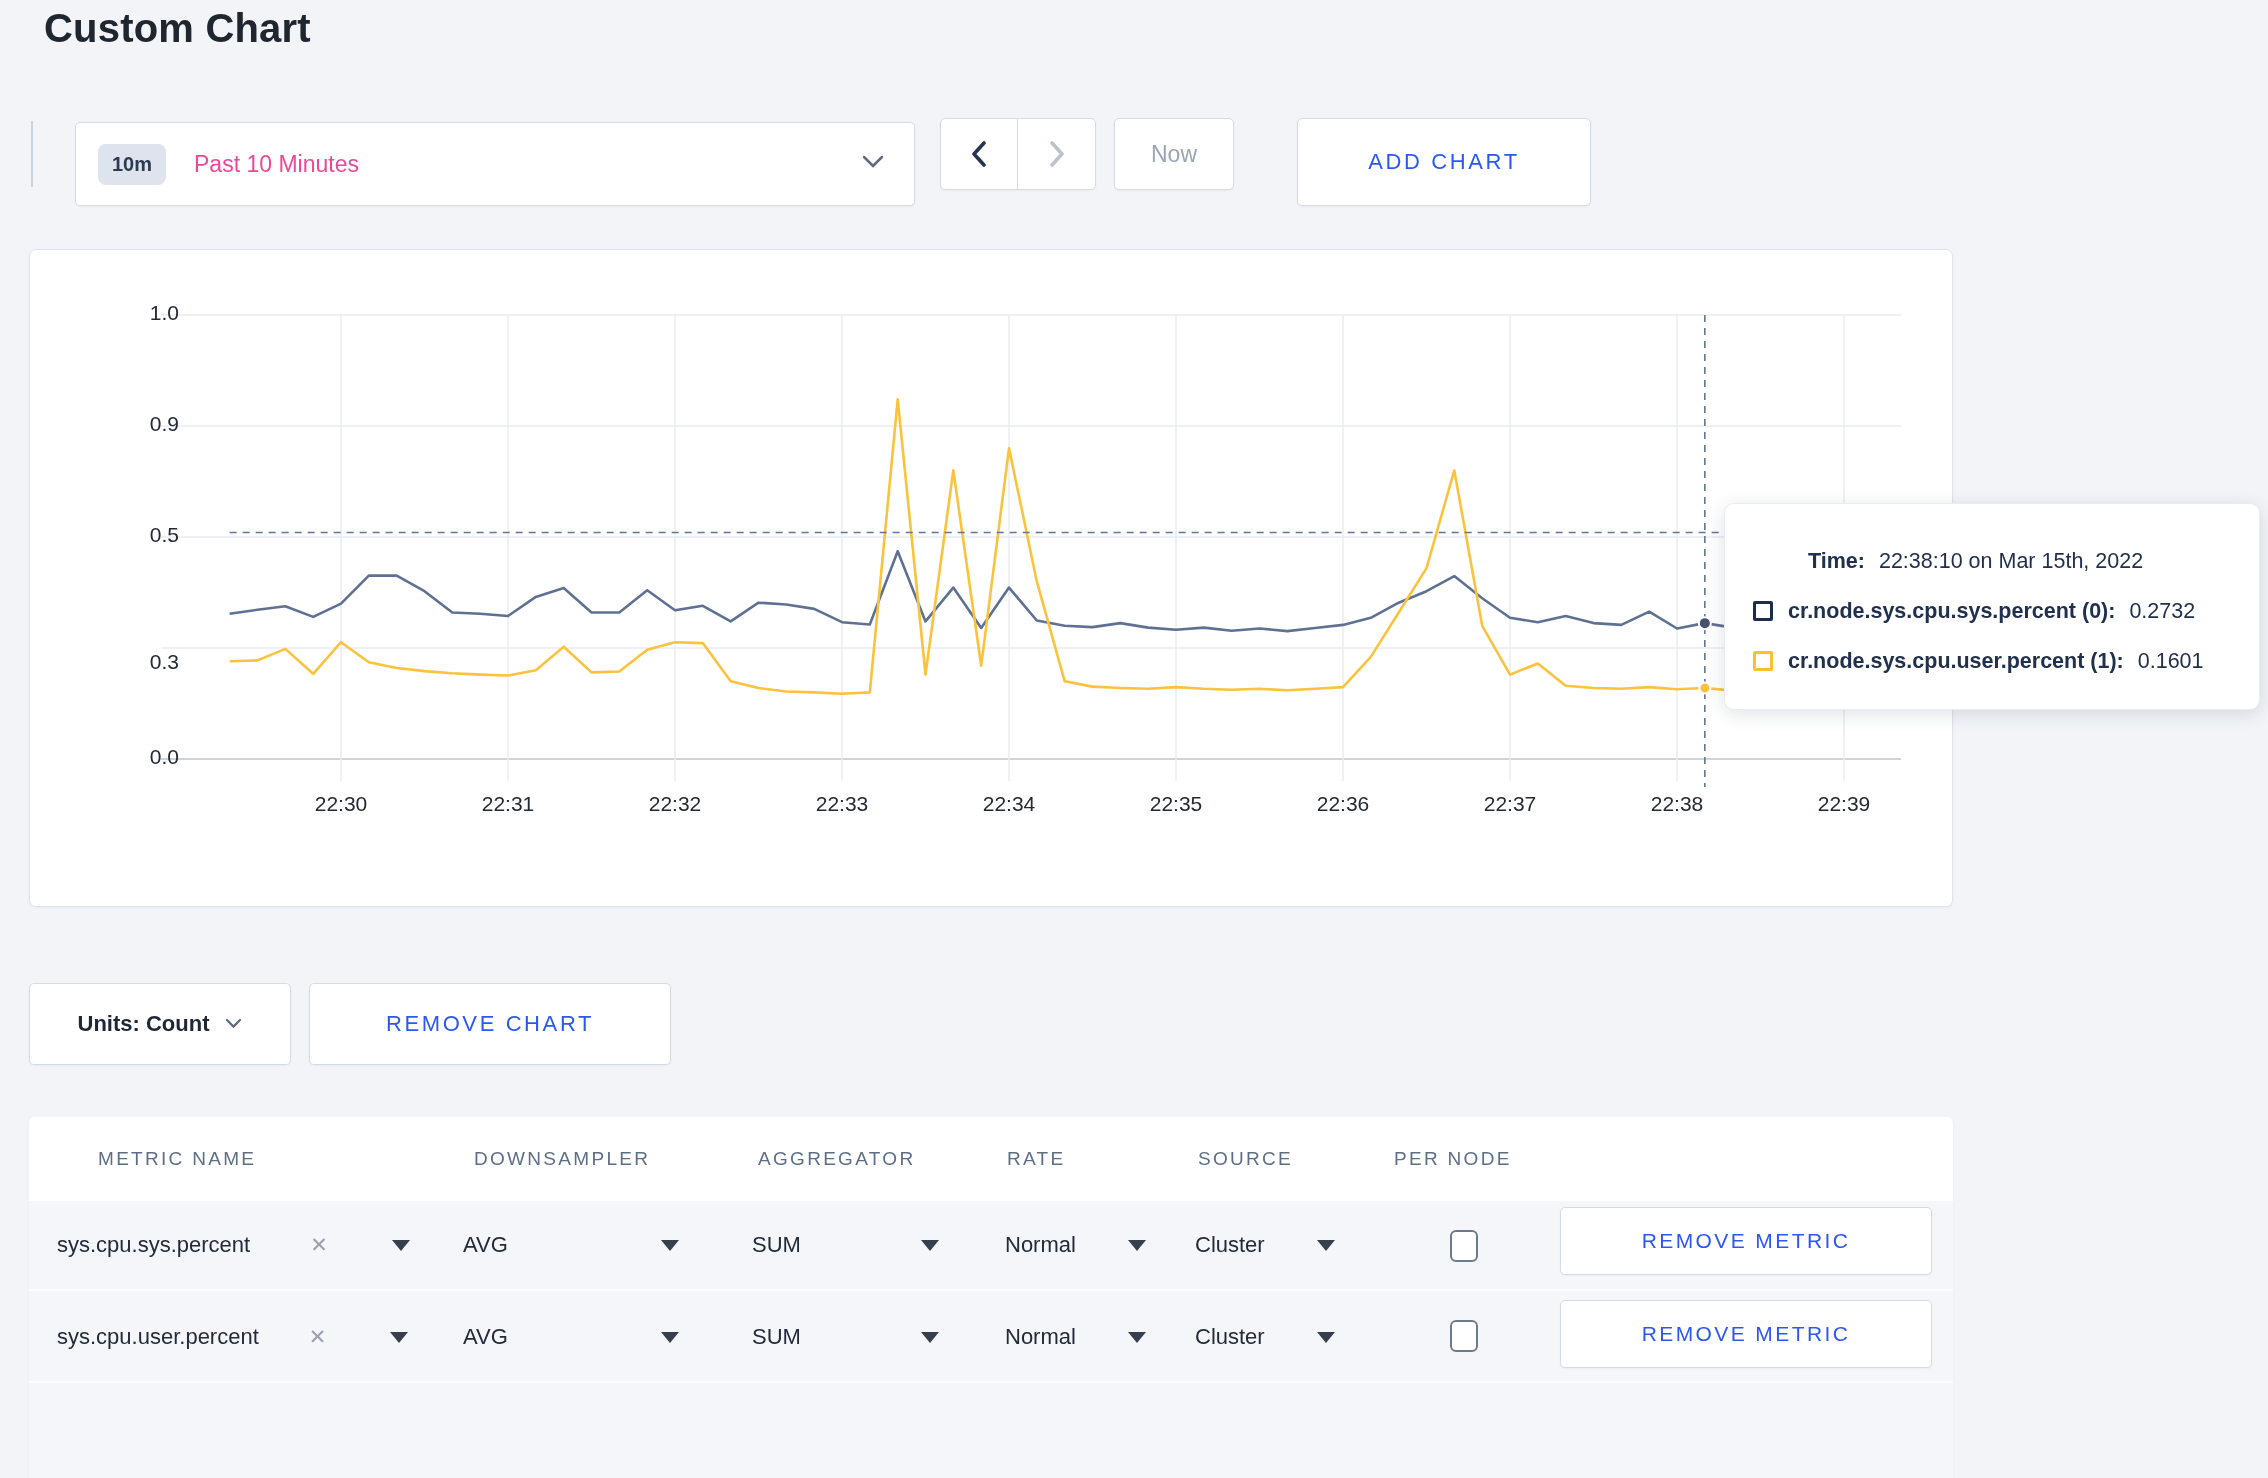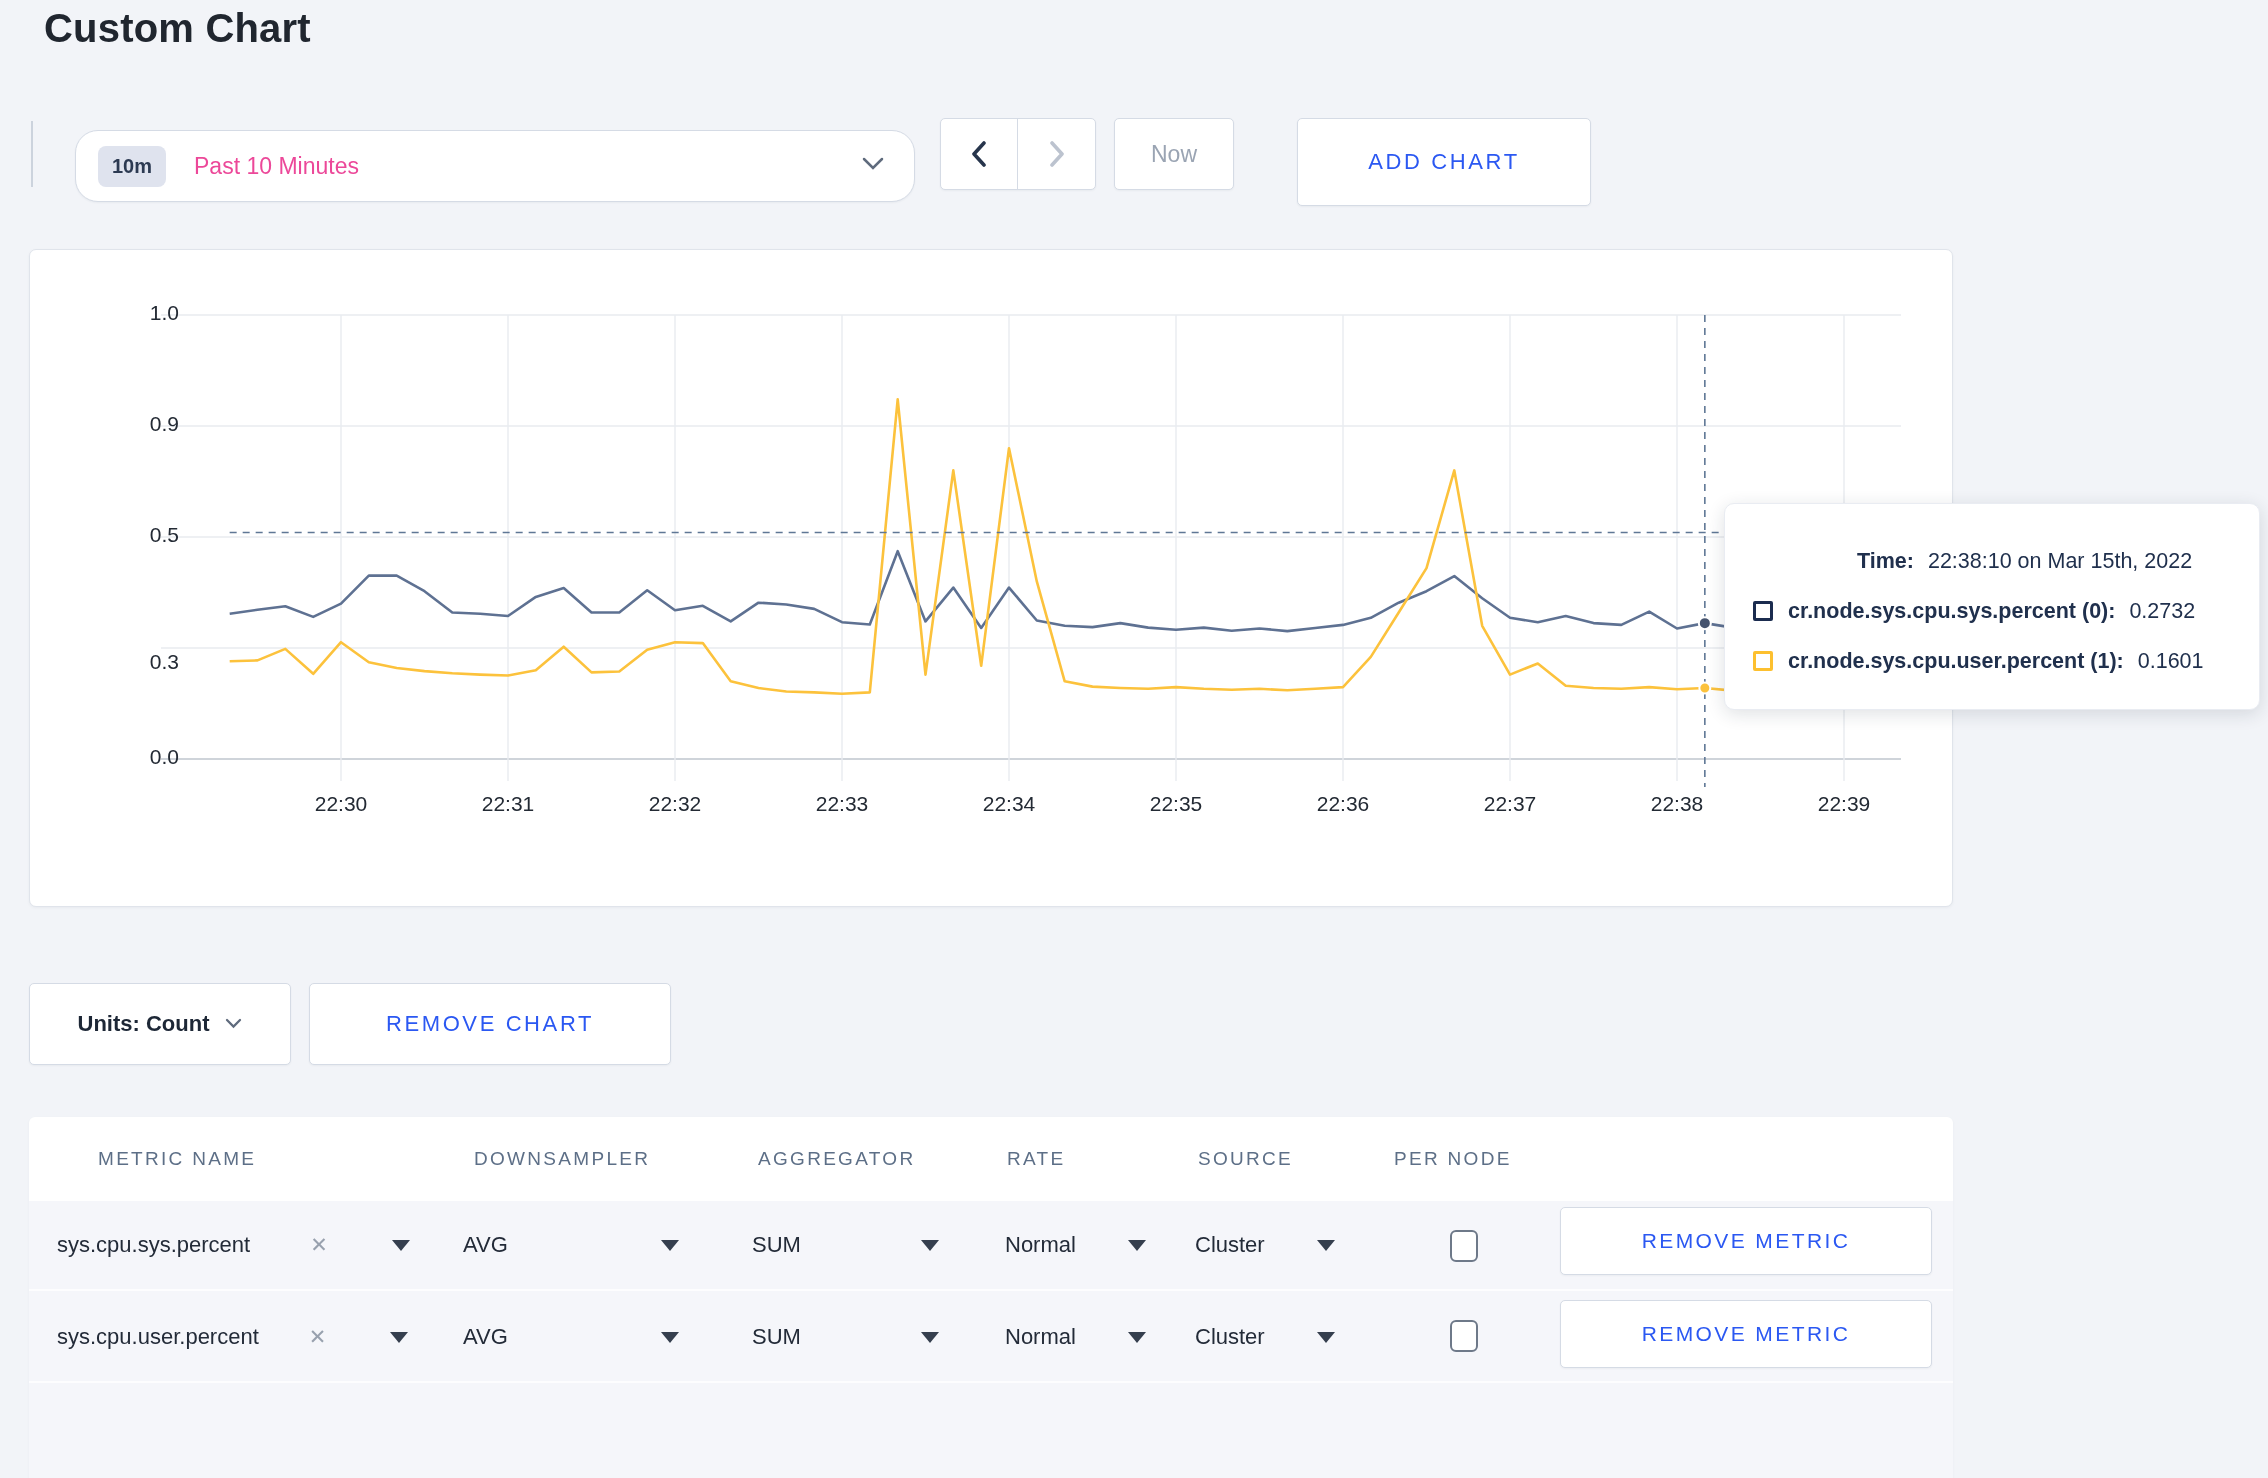--- a/index.html
+++ b/index.html
@@ -21,21 +21,21 @@
 
   
   #toolbar-divider {
     position:absolute; left:31px; top:121px; width:2px; height:66px; background:#ccd3dd;
   }
   .ctl {
     background:#ffffff; border:1.5px solid #d5dbe5; border-radius:5px;
     box-shadow:0 1px 2px rgba(40,50,70,.05);
     display:flex; align-items:center;
   }
-  #time-range-select { left:75px; top:130px; width:840px; height:72px; cursor:pointer;border-radius:23px; }
+  #time-range-select { left:75px; top:122px; width:840px; height:84px; cursor:pointer; }
   #time-range-badge {
     margin-left:22px; background:#dfe3ee; border-radius:8px;
     padding:9px 14px; font-size:20px; font-weight:bold; color:#2c3a52;
   }
   #time-range-label { margin-left:28px; font-size:23px; color:#ec4899; }
   #time-range-chevron { margin-left:auto; margin-right:30px; color:#5f6b7d; }
 
   #pager { left:940px; top:118px; width:156px; height:72px; padding:0; overflow:hidden; }
   .pager-half { width:50%; height:100%; display:flex; align-items:center; justify-content:center; cursor:pointer; }
   #pager-prev { border-right:1.5px solid #d5dbe5; color:#27354c; }
@@ -73,21 +73,21 @@
   .series-line { fill:none; stroke-width:2.6; stroke-linejoin:round; }
 
   
   #chart-tooltip {
     position:absolute; left:1724px; top:503px; width:536px; height:207px;
     background:#fff; border:1px solid #e9ecf2; border-radius:10px;
     box-shadow:0 4px 18px rgba(30,40,60,.14);
     padding:40px 28px 0 28px; font-size:21.5px; color:#20304d; z-index:5;
   }
   .tt-row { display:flex; align-items:center; height:34px; margin-bottom:16px; white-space:nowrap; }
-  #tt-time-row { margin-left:104px; }
+  #tt-time-row { margin-left:55px; }
   .tt-label { font-weight:bold; }
   .tt-value { margin-left:14px; }
   .tt-swatch {
     width:20px; height:20px; border:3.5px solid #1b2c4f; border-radius:2px;
     margin-right:15px; flex:none; background:#fff;
   }
 
   
   #units-select { left:29px; top:983px; width:262px; height:82px; cursor:pointer; justify-content:center; }
   #units-label { font-size:22px; font-weight:bold; color:#1d2736; }

